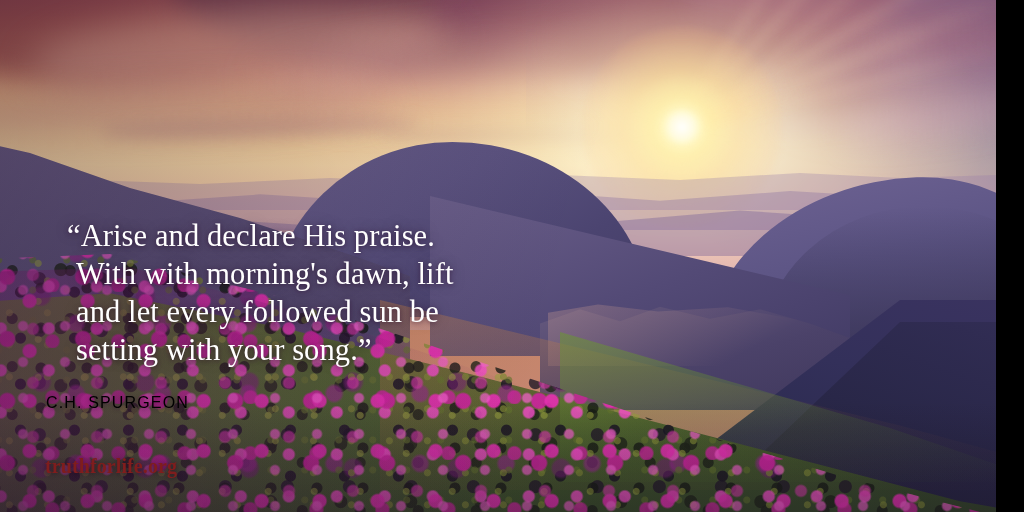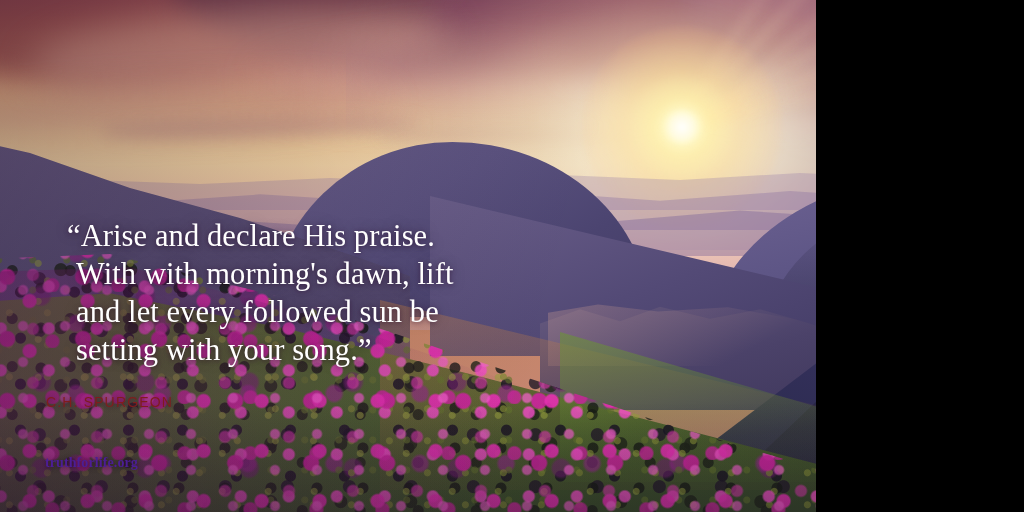--- a/index.html
+++ b/index.html
@@ -1,21 +1,21 @@
 <!DOCTYPE html>
 <html><head>
 <meta charset="utf-8">
 <title>Truth For Life Quote Image</title>
 <style>
   html,body{margin:0;padding:0;background:#000;}
   body{font-family:"Liberation Serif",serif;}
 
   #canvas{
     position:relative;
-    width:816px;height:512px;
+    width:996px;height:512px;
     overflow:hidden;
     background:#c98a7a;
   }
 
   
   .sky{position:absolute;left:0;top:0;width:1024px;height:330px;
     background:
       linear-gradient(to bottom,
         rgba(150,72,88,0.55) 0%,
         rgba(186,104,96,0.28) 10%,
@@ -191,26 +191,26 @@
   .overlay{position:absolute;left:0;top:0;width:1024px;height:512px;}
   .quote{position:absolute;left:36px;top:186px;width:620px;
     font-family:"Liberation Serif",serif;
     font-size:30.5px;line-height:38px;color:#ffffff;
     letter-spacing:.1px;
     text-shadow:0 1px 4px rgba(40,10,40,.55),0 0 14px rgba(40,10,40,.35);}
   .quote .ln{display:block;white-space:pre;}
   .quote .ln1{text-indent:-9px;}
   .attrib{position:absolute;left:46px;top:394px;
     font-family:"Liberation Sans",sans-serif;
-    font-size:14px;font-weight:400;letter-spacing:1.15px;
-    color:#7f1d1d;
+    font-size:16px;font-weight:400;letter-spacing:1.15px;
+    color:#000000;
     text-shadow:0 1px 4px rgba(40,10,40,.55);}
   .site{position:absolute;left:45px;top:455px;
     font-family:"Liberation Serif",serif;
-    font-size:14px;font-weight:700;letter-spacing:.1px;color:#4c1d95;
+    font-size:20px;font-weight:700;letter-spacing:.1px;color:#7f1d1d;
     text-shadow:0 1px 5px rgba(30,8,30,.60);}
 </style>
 </head>
 <body>
 
 <div id="canvas">
 
   <div class="sky"></div>
   <div class="sky-blue"></div>
 

